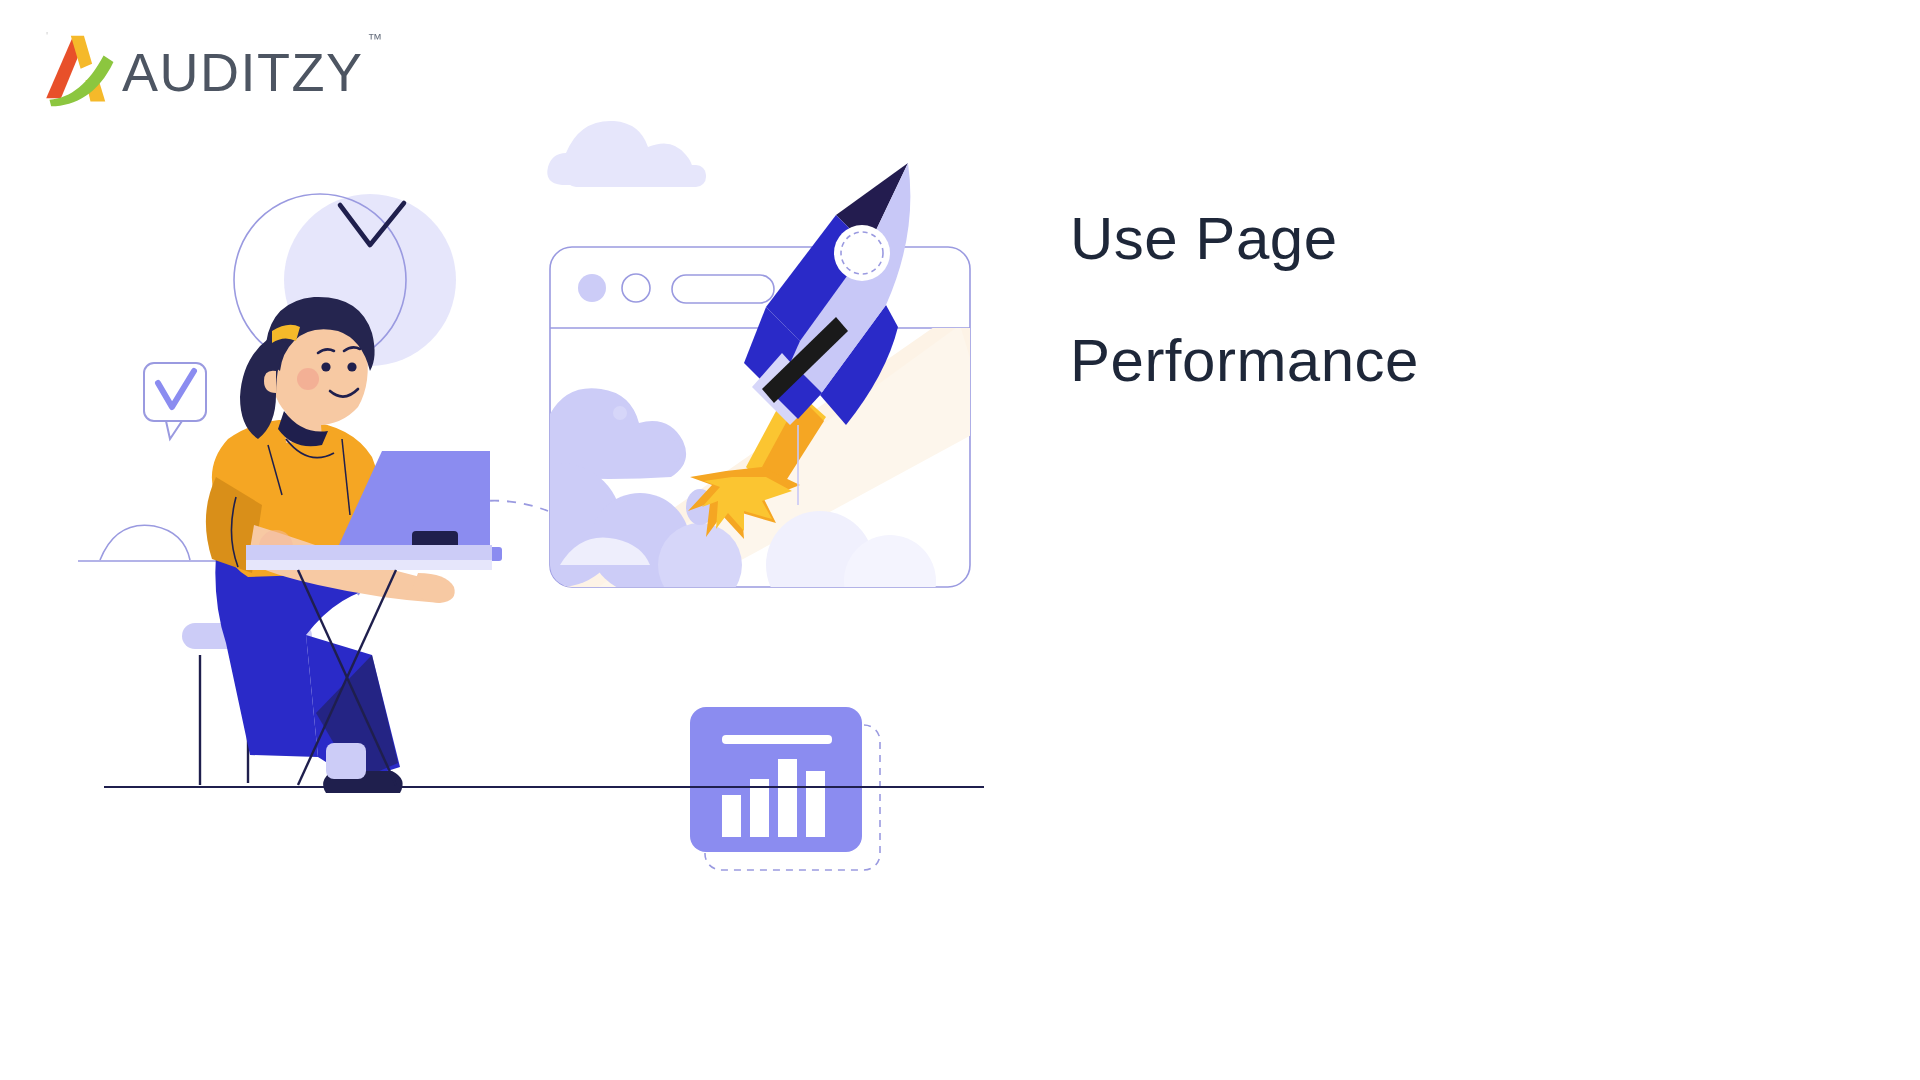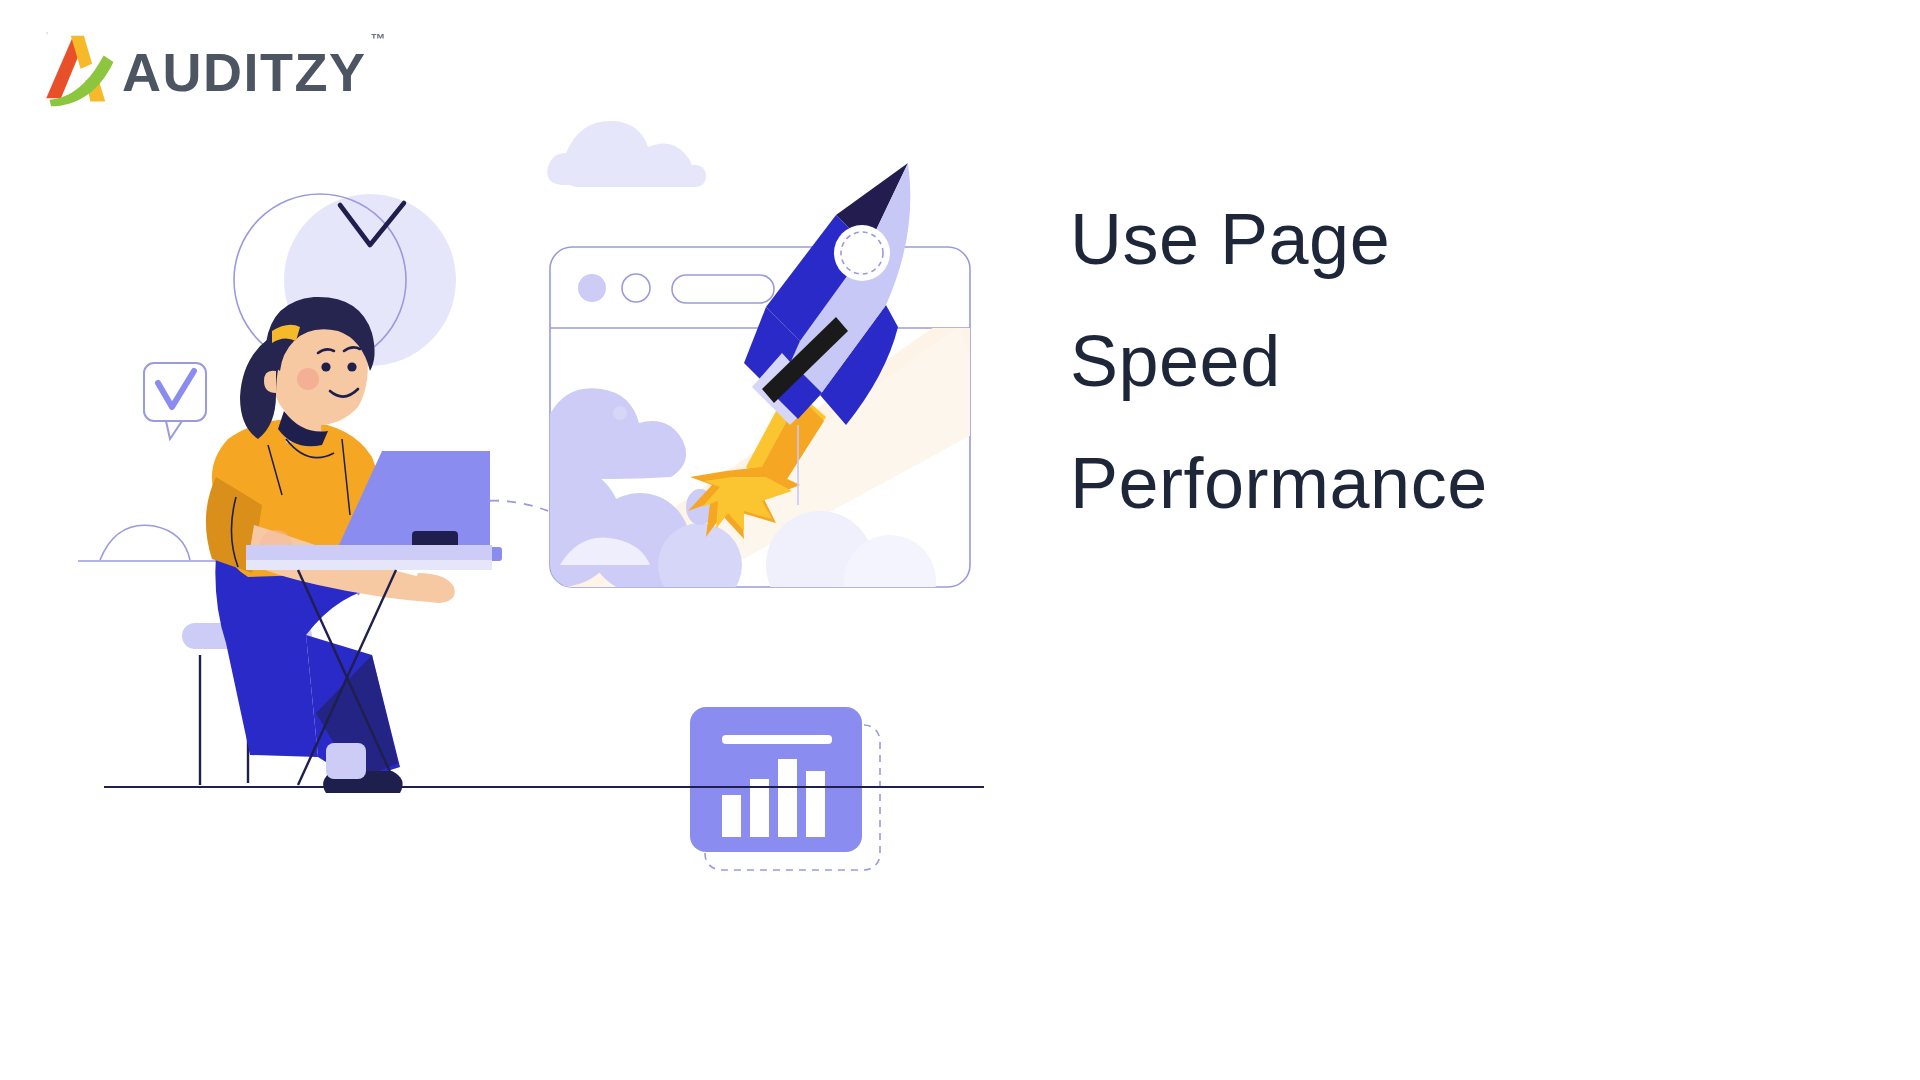--- a/index.html
+++ b/index.html
@@ -24,21 +24,21 @@
     left: 38px;
     top: 22px;
     display: flex;
     align-items: center;
     height: 90px;
   }
   #logo-mark { width: 82px; height: 82px; display: block; }
   #logo-wordmark {
     font-family: "Liberation Sans", sans-serif;
     font-size: 54px;
-    font-weight: 700;
+    font-weight: 400;
     letter-spacing: 1.5px;
     color: #4d5562;
     line-height: 1;
     margin-left: 2px;
     position: relative;
     top: 5px;
   }
   #logo-tm {
     font-size: 15px;
     color: #6a7280;
@@ -68,21 +68,21 @@
 
   
   #headline {
     position: absolute;
     left: 1070px;
     top: 178px;
     width: 800px;
   }
   .headline-line {
     font-family: "Liberation Sans", sans-serif;
-    font-size: 72px;
+    font-size: 60px;
     font-weight: 400;
     line-height: 122px;
     color: #1e2739;
     white-space: nowrap;
     letter-spacing: 0.5px;
   }
   .headline-line.justify-wide { letter-spacing: 0.5px; }
 </style>
 </head>
 <body>
@@ -278,17 +278,16 @@
         <line x1="200" y1="560" x2="200" y2="690" stroke="#1f1f4d" stroke-width="2.4"></line>
       </g>
 
       <line x1="104" y1="692" x2="984" y2="692" stroke="#1f1f4d" stroke-width="2"></line>
 
     </svg>
   </div>
 
   <div id="headline">
     <div class="headline-line">Use Page</div>
-    <div class="headline-line">Speed</div>
     <div class="headline-line">Performance</div>
   </div>
 
 </div>
 
 </body></html>

